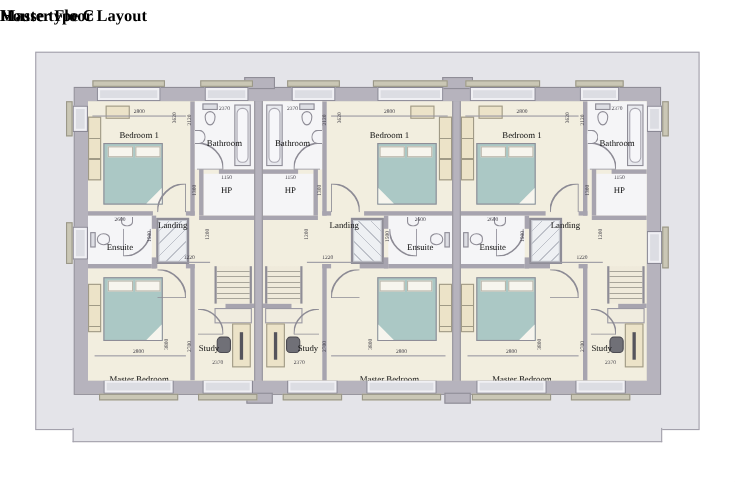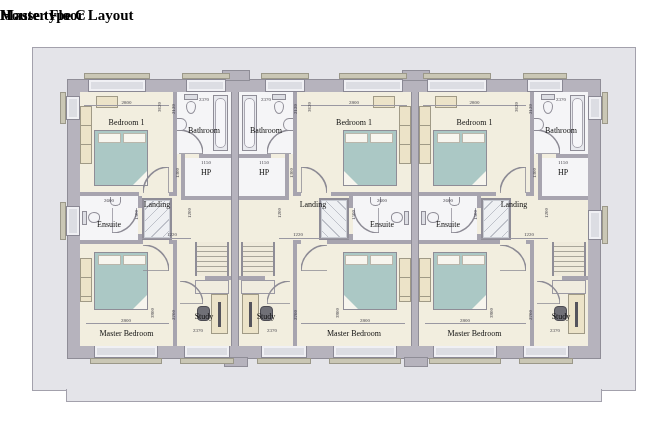--- a/index.html
+++ b/index.html
@@ -107,22 +107,22 @@
   .arc-mas{right:62px;top:153px;width:26px;height:26px;transform:rotate(90deg);}
   .arc-stud{right:28px;top:189px;width:23px;height:23px;transform:rotate(90deg);}
 
   
   .lbl{font-size:8px;color:#111;text-align:center;white-space:nowrap;}
   .lbl-bed1{left:0;width:calc(100% - 58px);top:26px;}
   .lbl-bath{right:0;width:54px;top:34px;}
   .lbl-hp{right:0;width:50px;top:76px;}
   .lbl-landing{right:36px;width:76px;top:108px;}
   .lbl-ens{left:0;width:58px;top:128px;}
-  .lbl-master{left:0;width:calc(100% - 58px);top:237px;}
-  .lbl-study{right:0;width:54px;top:220px;}
+  .lbl-master{left:0;width:calc(100% - 58px);top:248px;}
+  .lbl-study{right:14px;width:54px;top:220px;}
   .mir .lbl{transform:scaleX(-1);}
 
   
   .dim{font-size:5px;color:#3f3d46;text-align:center;white-space:nowrap;}
   .dimv{width:22px;height:6px;line-height:6px;transform:rotate(-90deg);}
   .mir .dim{transform:scaleX(-1);}
   .mir .dimv{transform:scaleX(-1) rotate(-90deg);}
   .d-bed-w{left:0;width:calc(100% - 58px);top:8px;}
   .d-bed-h{right:60px;top:12px;}
   .d-bath-w{right:4px;width:46px;top:5px;}

